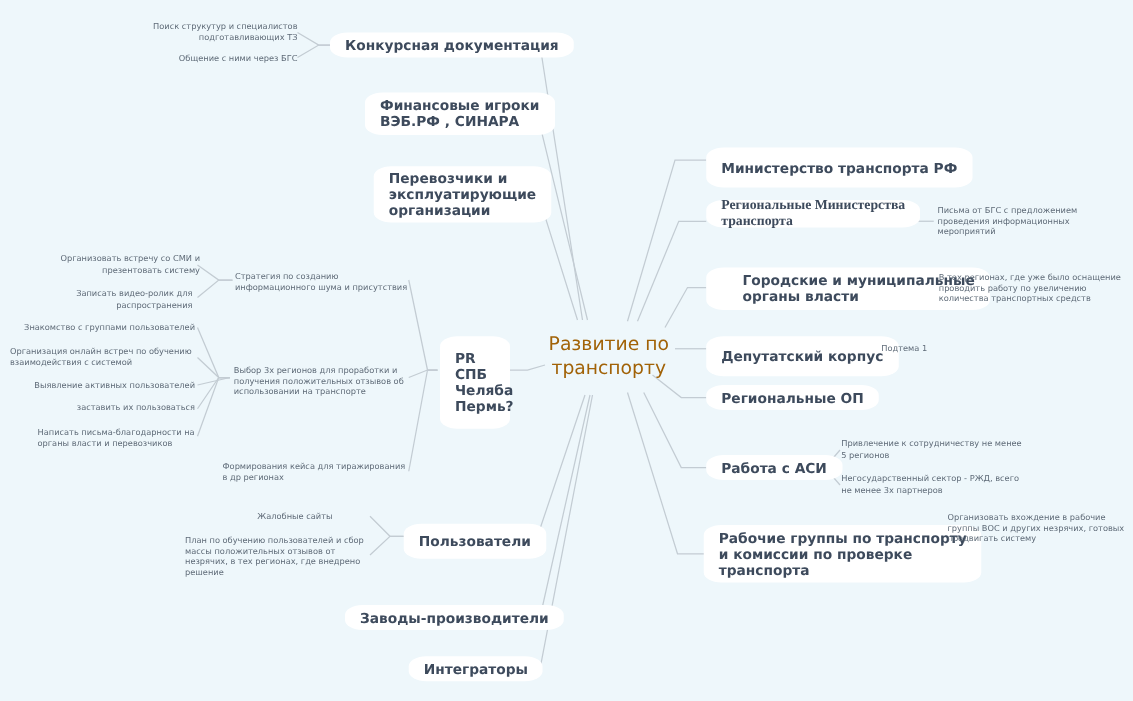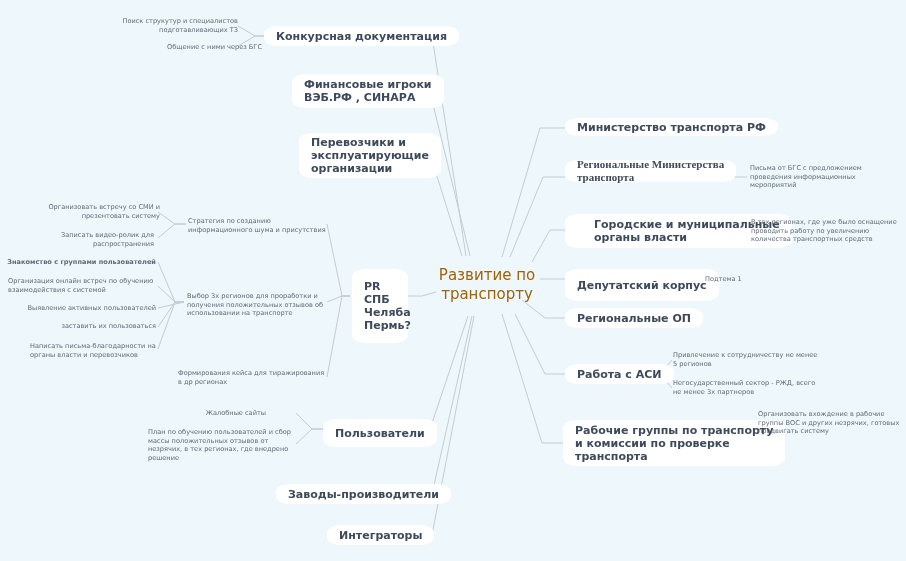--- a/index.html
+++ b/index.html
@@ -86,50 +86,50 @@
 <div class="node" style="left:352px;top:269px;width:56px;height:74px;">PR
 СПБ
 Челяба
 Пермь?</div>
 <div class="node" style="left:323px;top:419px;height:28px;">Пользователи</div>
 <div class="node" style="left:276px;top:484px;height:20px;">Заводы-производители</div>
 <div class="node" style="left:327px;top:525px;height:20px;">Интеграторы</div>
 
 <div class="sub right" style="right:668px;top:17px;">Поиск струкутур и специалистов
 подготавливающих ТЗ</div>
-<div class="sub right" style="right:644px;top:43px;">Общение с ними через БГС</div>
+<div class="sub right" style="right:668px;top:43px;">Общение с ними через БГС</div>
 
 <div class="sub" style="left:188px;top:217px;">Стратегия по созданию
 информационного шума и присутствия</div>
 <div class="sub" style="left:187px;top:292px;">Выбор 3х регионов для проработки и
 получения положительных отзывов об
 использовании на транспорте</div>
 <div class="sub" style="left:178px;top:369px;">Формирования кейса для тиражирования
 в др регионах</div>
 
 <div class="sub right" style="right:746px;top:203px;">Организовать встречу со СМИ и
 презентовать систему</div>
 <div class="sub right" style="right:752px;top:231px;">Записать видео-ролик для
 распространения</div>
 
-<div class="sub right" style="right:750px;top:258px;font-weight:bold;">Знакомство с группами пользователей</div>
+<div class="sub right" style="right:750px;top:258px;">Знакомство с группами пользователей</div>
 <div class="sub right" style="left:8px;top:277px;text-align:left;">Организация онлайн встреч по обучению
 взаимодействия с системой</div>
 <div class="sub right" style="right:750px;top:304px;">Выявление активных пользователей</div>
 <div class="sub right" style="right:750px;top:322px;">заставить их пользоваться</div>
 <div class="sub" style="left:30px;top:342px;">Написать письма-благодарности на
 органы власти и перевозчиков</div>
 
 <div class="sub right" style="right:640px;top:409px;">Жалобные сайты</div>
 <div class="sub" style="left:148px;top:428px;">План по обучению пользователей и сбор
 массы положительных отзывов от
 незрячих, в тех регионах, где внедрено
 решение</div>
 
-<div class="node" style="left:565px;top:118px;height:18px;">Министерство транспорта РФ</div>
+<div class="node" style="left:565px;top:118px;height:32px;">Министерство транспорта РФ</div>
 <div class="node" style="left:565px;top:160px;height:22px;font-family:Liberation Serif, serif;">Региональные Министерства
 транспорта</div>
 <div class="node" style="left:565px;top:214px;height:34px;padding-left:29px;">Городские и муниципальные
 органы власти</div>
 <div class="node" style="left:565px;top:269px;height:32px;">Депутатский корпус</div>
 <div class="node" style="left:565px;top:308px;height:20px;">Региональные ОП</div>
 <div class="node" style="left:565px;top:364px;height:20px;">Работа с АСИ</div>
 <div class="node" style="left:563px;top:420px;height:46px;">Рабочие группы по транспорту
 и комиссии по проверке
 транспорта</div>

